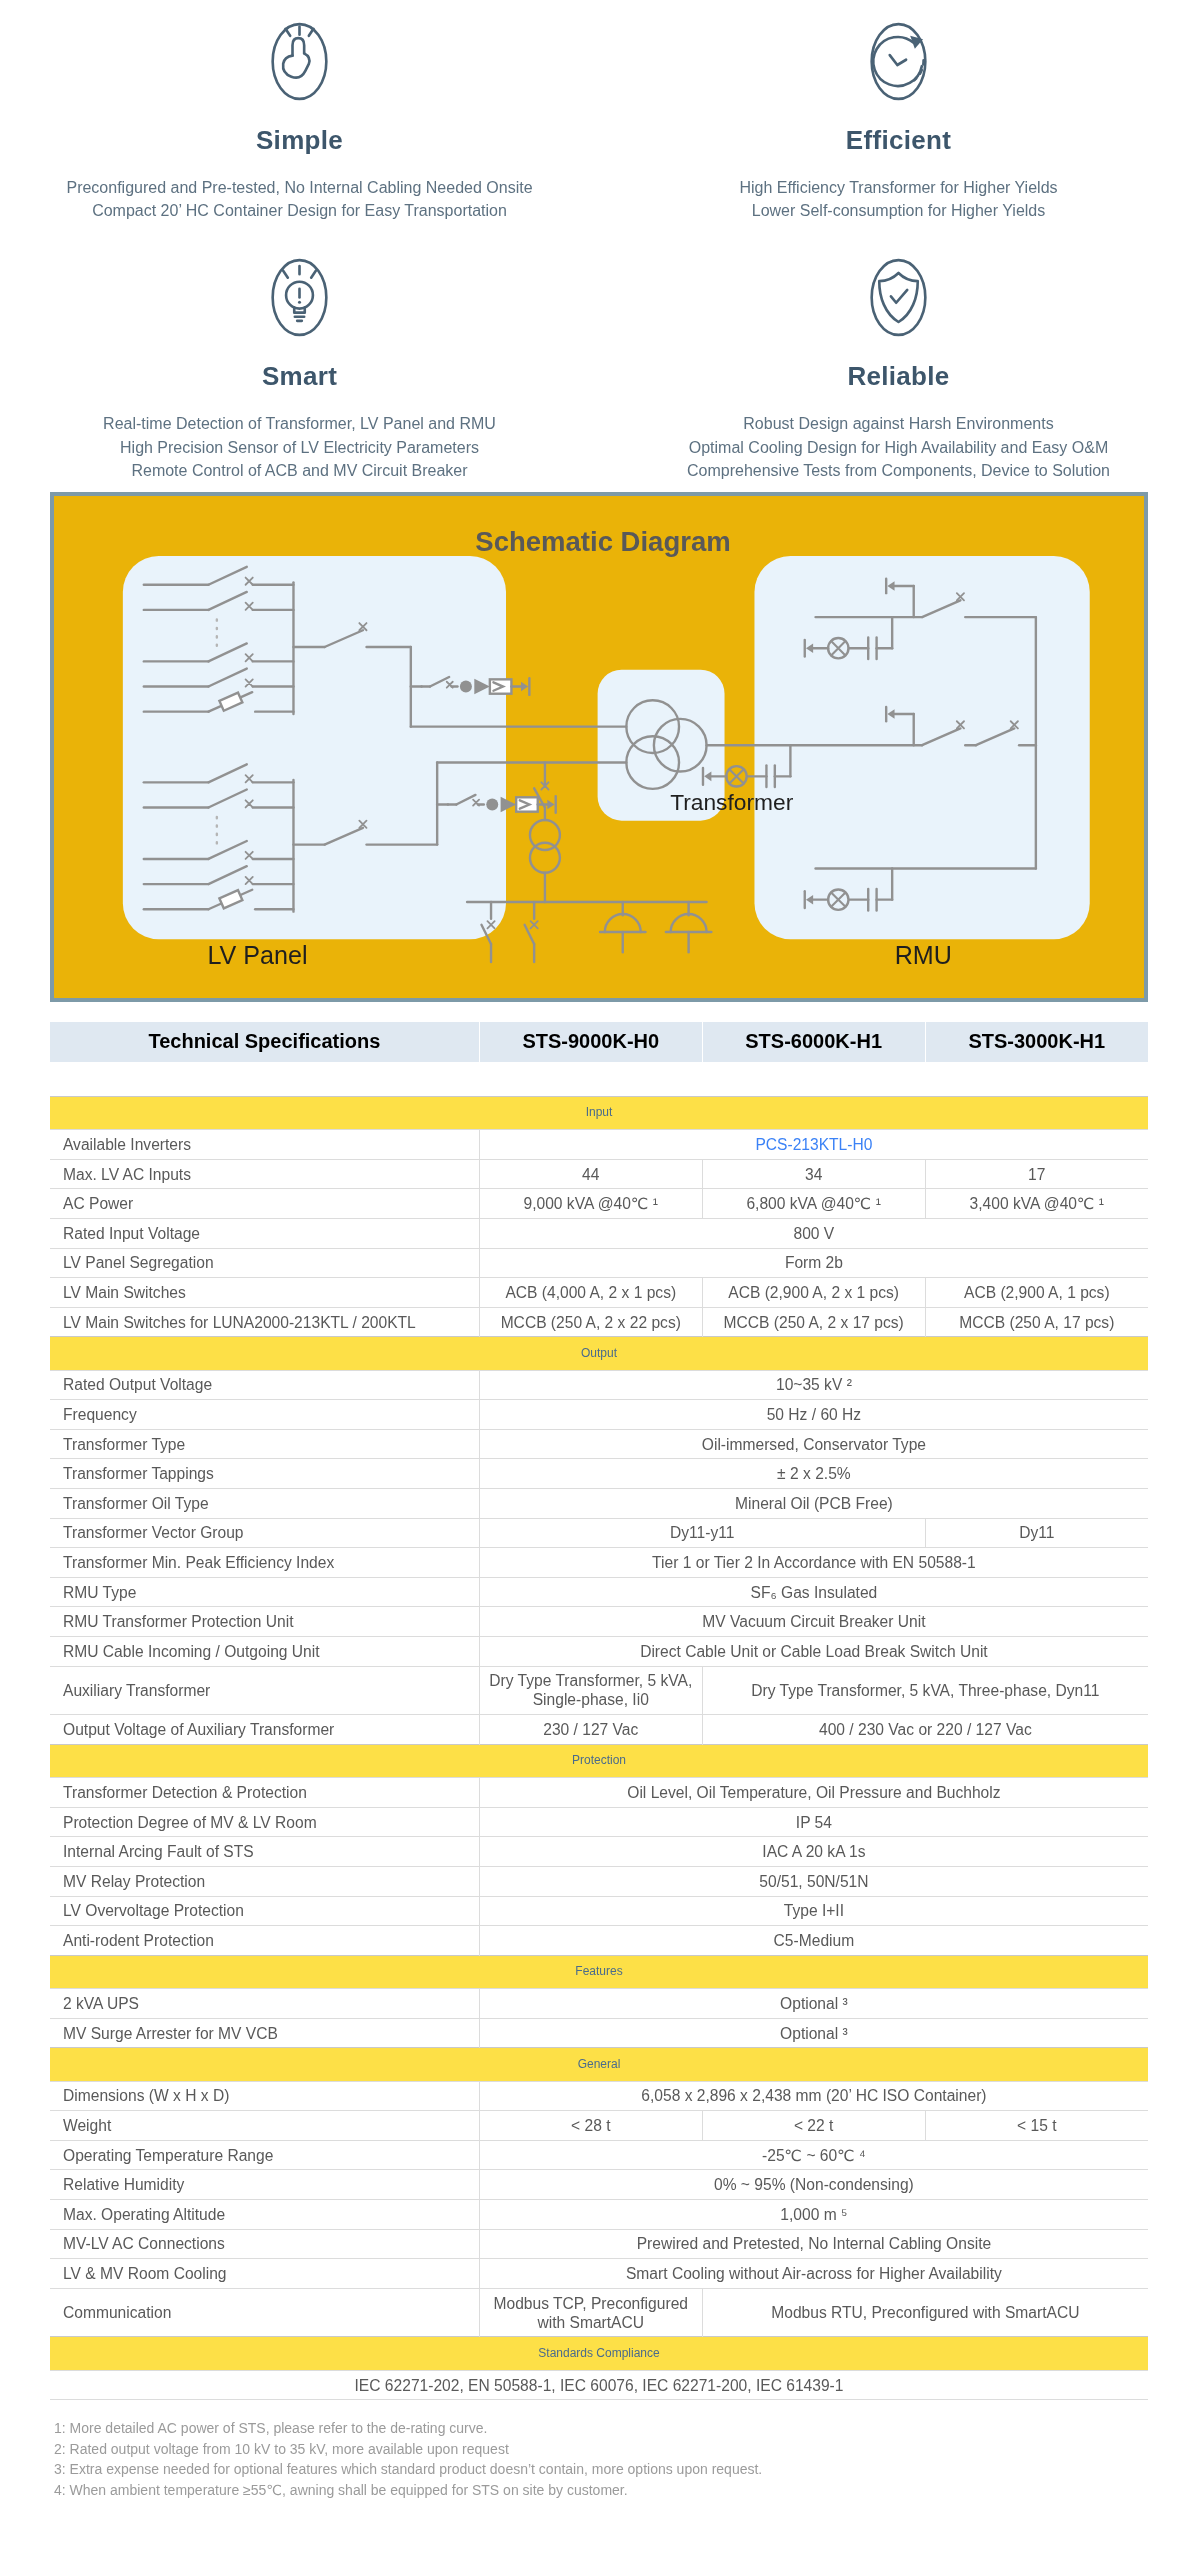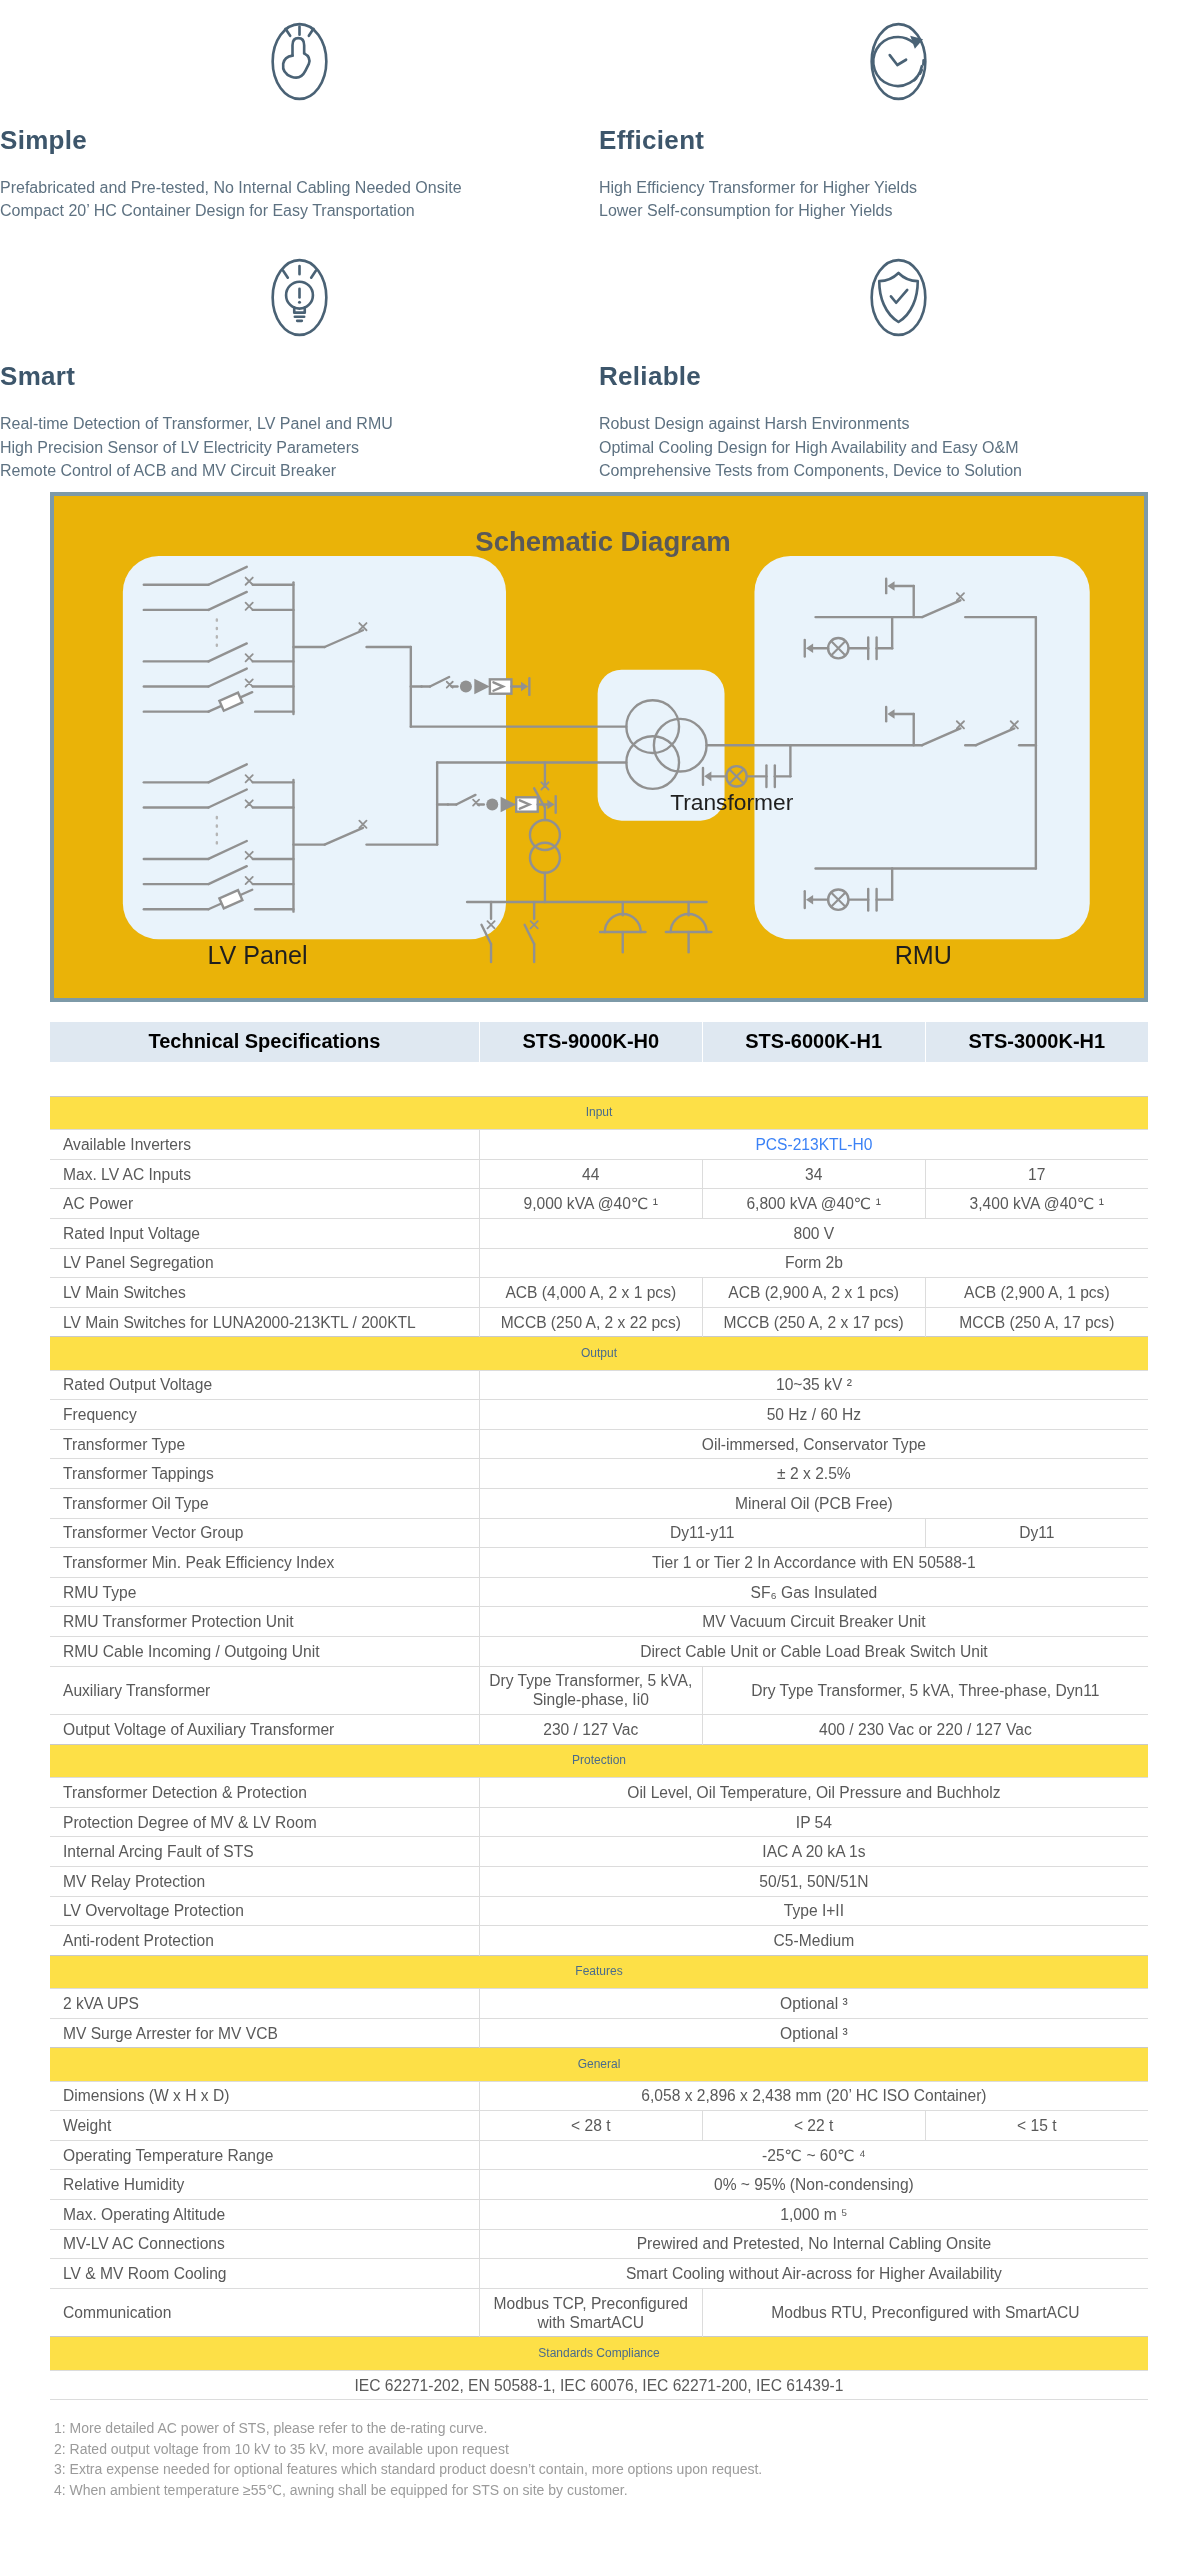--- a/index.html
+++ b/index.html
@@ -1,19 +1,19 @@
 <!DOCTYPE html>
 <html style="font-size:9.6px"><head>
 <meta charset="utf-8">
 <style>
   html,body{margin:0;padding:0;width:1198px;height:2576px;overflow:hidden;background:#fff;
     font-family:"Liberation Sans","DejaVu Sans",sans-serif;color:#595959;}
   
   .features{display:grid;grid-template-columns:1fr 1fr;padding-top:15.6px;row-gap:29px;}
-  .card{}
+  .card{text-align:center;}
   .icon-wrap{display:flex;justify-content:center;}
   .icon-wrap svg{width:71px;height:91px;}
   .card h2{margin:18px 0 0 0;font-size:26px;font-weight:bold;color:#3d566b;letter-spacing:0.3px;}
   .card .desc{margin-top:20.4px;}
   .card .desc p{margin:0;font-size:16px;line-height:23.4px;color:#5d7181;}
   
   .schematic{margin:9.6px 50px 0 50px;border:4.8px solid #7d9aa8;background:#eab308;}
   .schematic svg{display:block;width:1098px;height:502px;}
   svg text{font-family:"Liberation Sans","DejaVu Sans",sans-serif;}
   
@@ -43,21 +43,21 @@
     <div class="icon-wrap">
       <svg viewBox="-60 -78 120 156" fill="none" stroke="#4a6275" stroke-width="4.5" stroke-linecap="round" stroke-linejoin="round">
         <ellipse cx="0" cy="0" rx="46" ry="64"></ellipse>
         <path d="M-16,-44 L-24,-56 M0,-46 L0,-60 M16,-44 L24,-56"></path>
         <path d="M-12,-10 L-12,-28 Q-12,-40 -2,-40 Q8,-40 8,-28 L8,-14"></path>
         <path d="M-12,-10 Q-26,-8 -28,4 Q-30,20 -14,26 Q2,32 10,16 L16,4 Q20,-8 8,-14"></path>
       </svg>
     </div>
     <h2>Simple</h2>
     <div class="desc">
-      <p>Prefabricated and Pre-tested, No Internal Cabling Needed Onsite</p>
+      <p>Preconfigured and Pre-tested, No Internal Cabling Needed Onsite</p>
       <p>Compact 20’ HC Container Design for Easy Transportation</p>
     </div>
   </div>
 
   <div class="card">
     <div class="icon-wrap">
       <svg viewBox="-60 -78 120 156" fill="none" stroke="#4a6275" stroke-width="4.5" stroke-linecap="round" stroke-linejoin="round">
         <ellipse cx="0" cy="0" rx="46" ry="64"></ellipse>
         <path d="M26,-32 A42,42 0 1 0 40,8"></path>
         <path d="M20,-44 L42,-38 L28,-22 Z" fill="#4a6275" stroke="none"></path>

